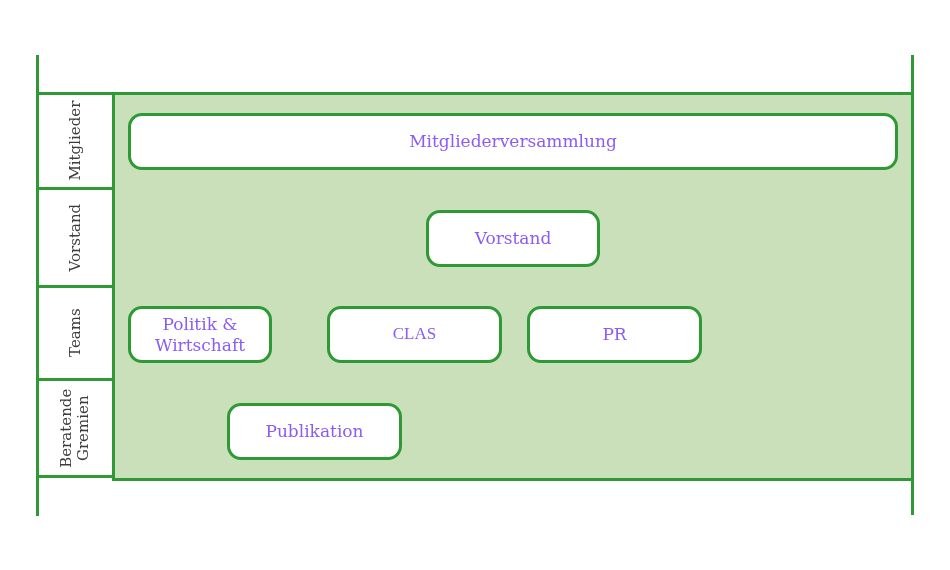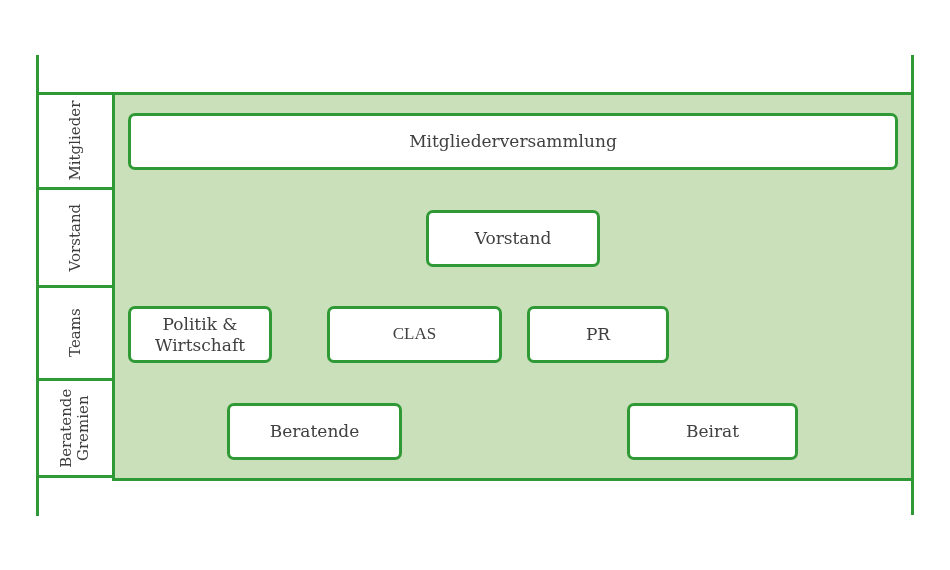--- a/index.html
+++ b/index.html
@@ -48,36 +48,36 @@
   }
   .side-cell.c1 { top: 92px;  height: 98px; }
   .side-cell.c2 { top: 187px; height: 101px; }
   .side-cell.c3 { top: 285px; height: 96px; }
   .side-cell.c4 { top: 378px; height: 100px; }
   .side-cell.c4 .rot { white-space: normal; width: 92px; }
   .node {
     position: absolute;
     background: #ffffff;
     border: 3px solid #2f9a35;
-    border-radius: 7px;
+    border-radius: 14px;
     box-sizing: border-box;
     display: flex;
     align-items: center;
     justify-content: center;
     font-size: 17px;
     line-height: 1.2;
     text-align: center;
-    color: #404040;
+    color: #8b5cf6;
   }
   .node.mitgliederversammlung { left: 128px; top: 113px; width: 770px; height: 57px; }
   .node.vorstand              { left: 426px; top: 210px; width: 174px; height: 57px; }
   .node.politik               { left: 128px; top: 306px; width: 144px; height: 57px; justify-content: center; }
   .node.politik .lbl          { max-width: 120px; }
   .node.clas                  { left: 327px; top: 306px; width: 175px; height: 57px; font-family: Liberation Serif, serif; }
-  .node.pr                    { left: 527px; top: 306px; width: 142px; height: 57px; text-align: right; }
+  .node.pr                    { left: 527px; top: 306px; width: 175px; height: 57px; text-align: right; }
   .node.publikation           { left: 724px; top: 306px; width: 174px; height: 57px; }
   .node.kuratorium            { left: 227px; top: 403px; width: 175px; height: 57px; }
   .node.beirat                { left: 627px; top: 403px; width: 171px; height: 57px; }
 </style>
 </head>
 <body>
 
 <div class="canvas">
 
   <div class="vline left"></div>
@@ -107,19 +107,16 @@
   <div class="node politik">
     <span class="lbl">Politik &amp; Wirtschaft</span>
   </div>
   <div class="node clas">
     <span class="lbl">CLAS</span>
   </div>
   <div class="node pr">
     <span class="lbl">PR</span>
   </div>
   <div class="node kuratorium">
-    <span class="lbl">Beratende</span>
-  </div>
-  <div class="node beirat">
-    <span class="lbl">Beirat</span>
+    <span class="lbl">Publikation</span>
   </div>
 
 </div>
 
 </body></html>

